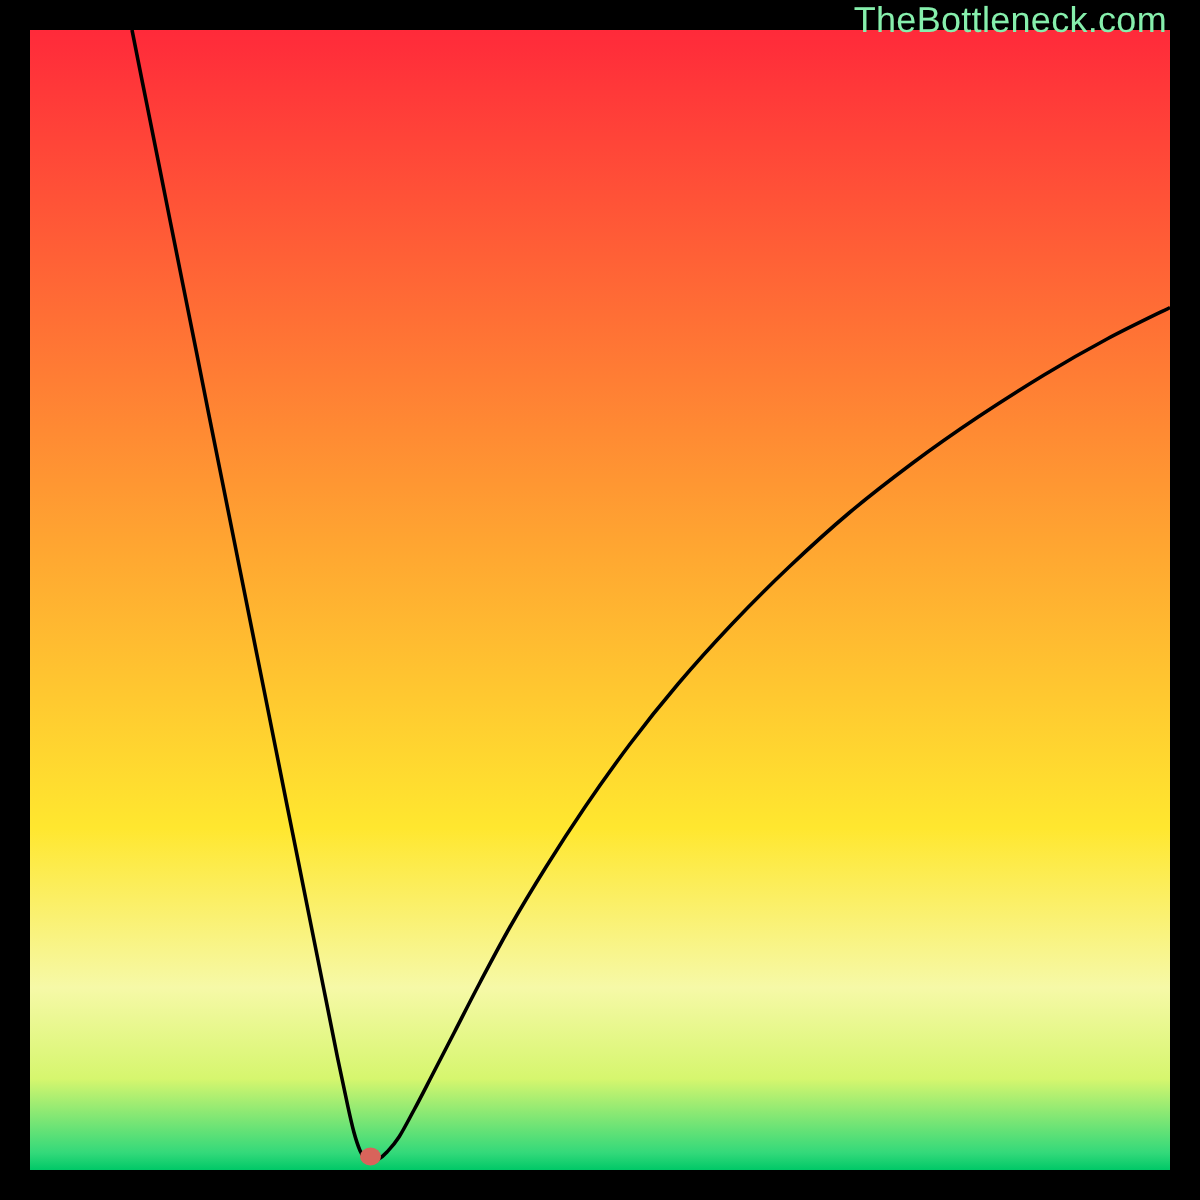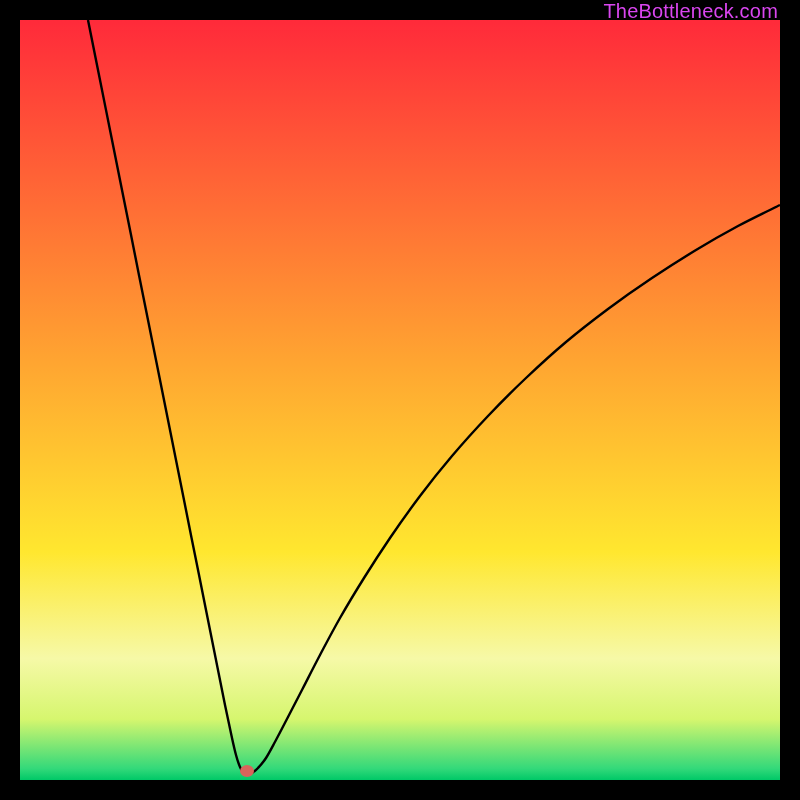--- a/index.html
+++ b/index.html
@@ -16,22 +16,22 @@
     top: 20px;
     width: 760px;
     height: 760px;
     background: #000;
   }
   .watermark {
     position: absolute;
     top: 0px;
     right: 22px;
     font-family: Arial, Helvetica, sans-serif;
-    font-size: 20px;
-    color: #d946ef;
+    font-size: 24px;
+    color: #86efac;
     font-weight: 500;
     letter-spacing: 0.2px;
   }
   svg {
     display: block;
   }
 </style>
 </head>
 <body>
 

